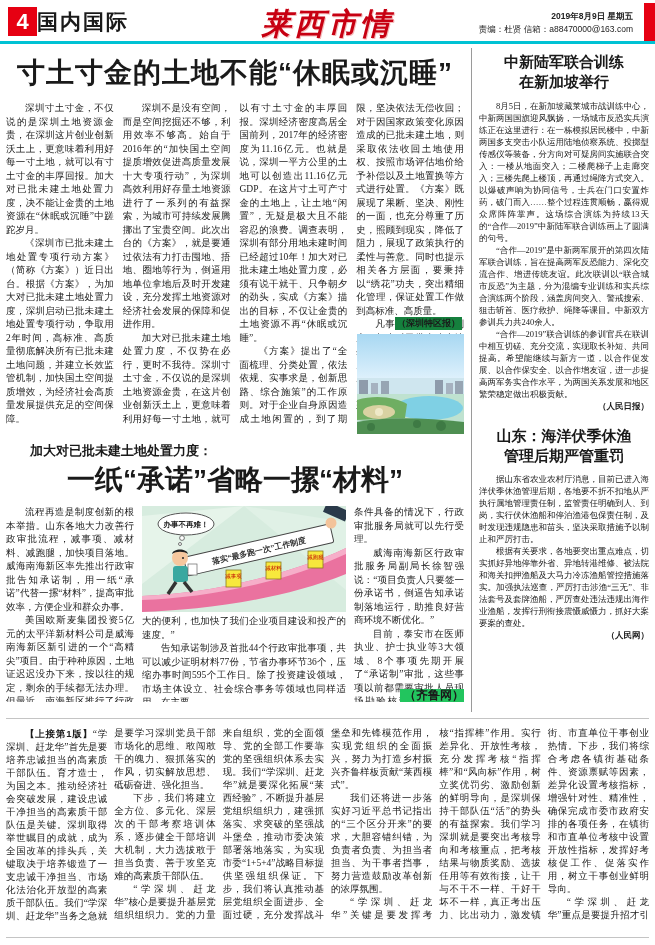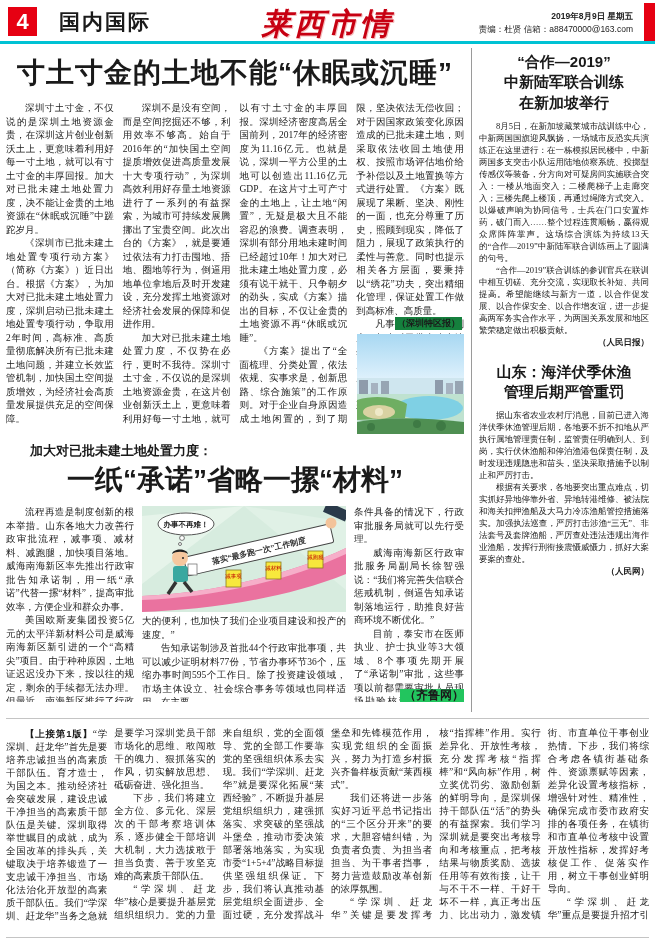--- a/index.html
+++ b/index.html
@@ -3,21 +3,21 @@
 <meta charset="utf-8">
 <style>
   html,body{margin:0;padding:0;background:#888;}
   .page{position:relative;width:655px;height:945px;margin:0 auto;background:#fff;overflow:hidden;
         font-family:"Liberation Serif",serif;color:#1a1a1a;}
   
   .hdr{position:relative;height:41px;border-bottom:3px solid #00c2d4;margin:0 0 0 0;}
   .hdr-left{position:absolute;left:8px;top:7px;display:flex;align-items:center;}
   .pagenum{width:29px;height:29px;background:#e60012;color:#fff;font-family:"Liberation Sans",sans-serif;
            font-weight:bold;font-size:22px;display:flex;align-items:center;justify-content:center;}
-  .section{font-family:"Liberation Sans",sans-serif;font-weight:900;font-size:21px;margin-left:22px;letter-spacing:2px;}
+  .section{font-family:"Liberation Sans",sans-serif;font-weight:900;font-size:21px;margin-left:0;letter-spacing:2px;}
   .masthead{position:absolute;left:0;right:0;top:4px;text-align:center;font-family:"DejaVu Serif",serif;
             font-style:italic;font-weight:bold;font-size:30px;color:#c70012;letter-spacing:3px;
             text-shadow:1px 1px 0 #f5bcbc;}
   .hdr-right{position:absolute;right:22px;top:10px;text-align:right;font-family:"Liberation Sans",sans-serif;
              font-size:8.5px;line-height:1.55;color:#222;}
   .hdr-right .d1{font-weight:bold;}
   .hdr-redbar{position:absolute;right:0;top:3px;width:11px;height:38px;background:#e60012;}
   
   .content{display:flex;padding:4px 6px 0 6px;height:664px;overflow:hidden;}
   .left{width:458px;flex:0 0 458px;}
@@ -161,37 +161,37 @@
               <circle cx="40" cy="32" r="2.4" fill="#fff" stroke="#555" stroke-width="0.8"></circle>
               <circle cx="38" cy="38" r="1.5" fill="#fff" stroke="#555" stroke-width="0.8"></circle>
               <text x="44" y="21" font-size="7.5" fill="#222" text-anchor="middle" font-weight="bold">办事不再难！</text>
             </g>
           </svg>
           <p style="text-indent:0;">大的便利，也加快了我们企业项目建设和投产的速度。”</p>
           <p>告知承诺制涉及首批44个行政审批事项，共可以减少证明材料77份，节省办事环节36个，压缩办事时间595个工作日。除了投资建设领域，市场主体设立、社会综合事务等领域也同样适用。在主要</p>
         </div>
         <div class="mid-c3">
           <p style="text-indent:0;">条件具备的情况下，行政审批服务局就可以先行受理。</p>
-          <p>威海南海新区行政审批服务局副局长徐智强说：“我们将完善失信联合惩戒机制，倒逼告知承诺制落地运行，助推良好营商环境不断优化。”</p>
+          <p>威海南海新区行政审批服务局副局长徐智强说：“项目负责人只要签一份承诺书，倒逼告知承诺制落地运行，助推良好营商环境不断优化。”</p>
           <p>目前，泰安市在医师执业、护士执业等3大领域、8个事项先期开展了“承诺制”审批，这些事项以前都需要审批人员现场勘验核查，既耗时费力。现在，只要经营者承诺依法合规，都可以容缺办理。</p>
 
           <div class="attr">（齐鲁网）</div>
         </div>
       </div>
     </div>
 
     <div class="sidebar">
       <div class="sb-art">
         <div class="sb-headline">
-          <div>“合作—2019”</div>
           <div>中新陆军联合训练</div>
           <div>在新加坡举行</div>
         </div>
         <div class="sb-body">
           <p>8月5日，在新加坡藏莱城市战训练中心，中新两国国旗迎风飘扬，一场城市反恐实兵演练正在这里进行：在一栋模拟居民楼中，中新两国多支突击小队运用陆地侦察系统、投掷型传感仪等装备，分方向对可疑房间实施联合突入：一楼从地面突入；二楼爬梯子上走廊突入；三楼先爬上楼顶，再通过绳降方式突入。以爆破声响为协同信号，士兵在门口安置炸药，破门而入……整个过程连贯顺畅，赢得观众席阵阵掌声。这场综合演练为持续13天的“合作—2019”中新陆军联合训练画上了圆满的句号。</p>
+          <p>“合作—2019”是中新两军展开的第四次陆军联合训练，旨在提高两军反恐能力、深化交流合作、增进传统友谊。此次联训以“联合城市反恐”为主题，分为混编专业训练和实兵综合演练两个阶段，涵盖房间突入、警戒搜索、狙击斩首、医疗救护、绳降等课目。中新双方参训兵力共240余人。</p>
           <p>“合作—2019”联合训练的参训官兵在联训中相互切磋、充分交流，实现取长补短、共同提高。希望能继续与新方一道，以合作促发展、以合作保安全、以合作增友谊，进一步提高两军务实合作水平，为两国关系发展和地区繁荣稳定做出积极贡献。</p>
           <div class="attr">（人民日报）</div>
         </div>
       </div>
       <div class="sb-art">
         <div class="sb-headline">
           <div>山东：海洋伏季休渔</div>
           <div>管理后期严管重罚</div>
         </div>
         <div class="sb-body">

